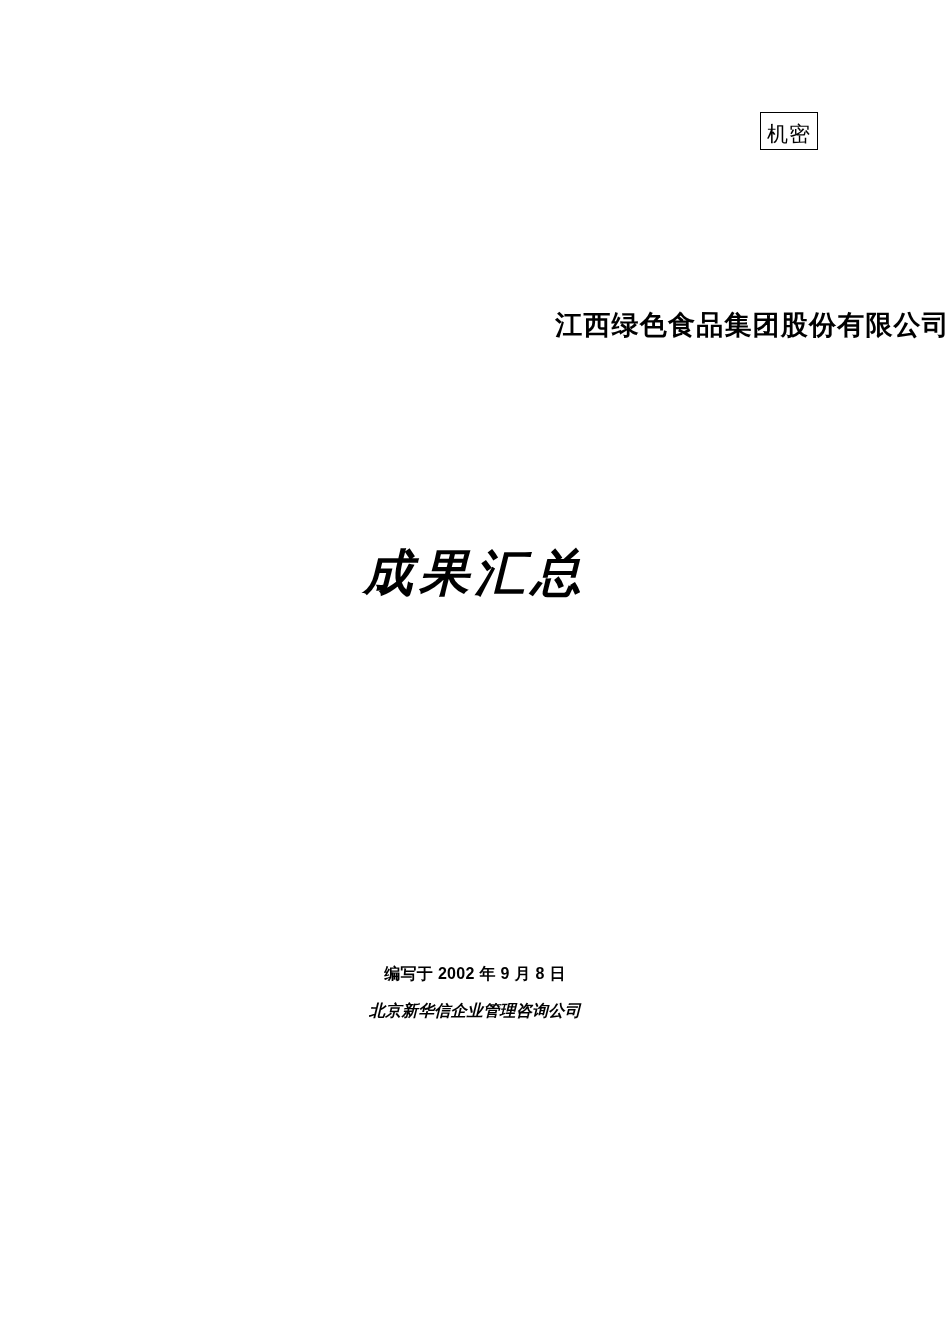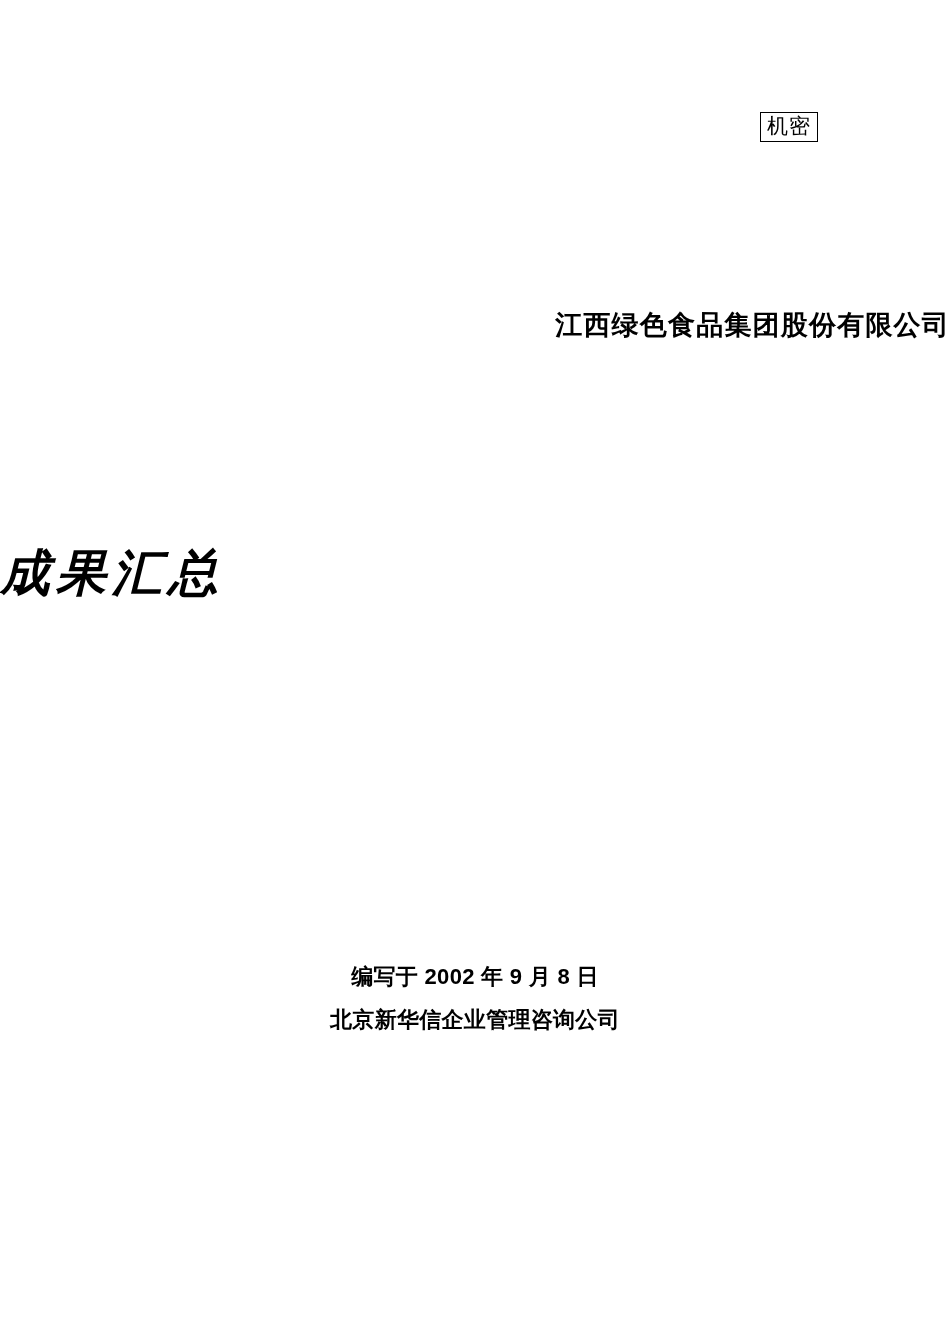--- a/index.html
+++ b/index.html
@@ -20,21 +20,21 @@
 
   
   .confidential-wrap {
     position: absolute;
     top: 112px;
     right: 132px;
   }
   .confidential {
     display: inline-block;
     border: 1.5px solid #000;
-    padding: 2px 6px 3px 6px;
+    padding: 10px 6px 3px 6px;
     font-family: "Liberation Serif", serif;
     font-size: 21px;
     line-height: 1.1;
     letter-spacing: 1px;
     font-weight: 400;
   }
 
   
   .title-block {
     position: absolute;
@@ -51,46 +51,48 @@
     line-height: 1.0;
     margin: 0 0 44px 0;
   }
 
   
   .headline {
     position: absolute;
     top: 548px;
     left: 0;
     width: 100%;
+    text-align: center;
     font-family: "DejaVu Serif", serif;
     font-size: 50px;
     font-weight: bold;
     font-style: italic;
     letter-spacing: 6px;
     line-height: 1.0;
   }
 
   
   .footer-block {
     position: absolute;
     top: 966px;
     left: 0;
     width: 100%;
     text-align: center;
   }
   .footer-line {
     font-family: "Liberation Sans", sans-serif;
-    font-size: 22px;
+    font-size: 16px;
     font-weight: bold;
     line-height: 1.0;
     margin: 0 0 21px 0;
     letter-spacing: 0.3px;
   }
   .footer-line:last-child {
     margin-bottom: 12px;
+    font-style: italic;
   }
 </style>
 </head>
 <body>
 
 <div class="page">
 
   <div class="confidential-wrap">
     <span class="confidential">机密</span>
   </div>

